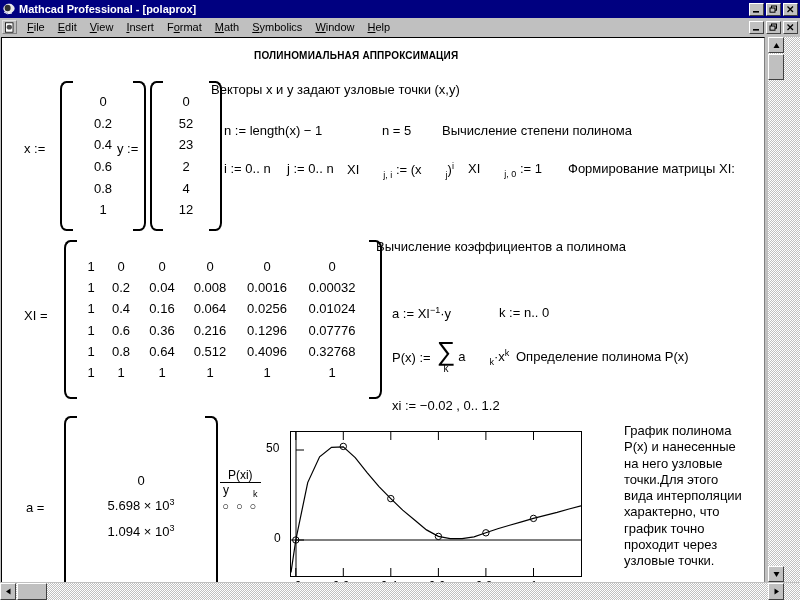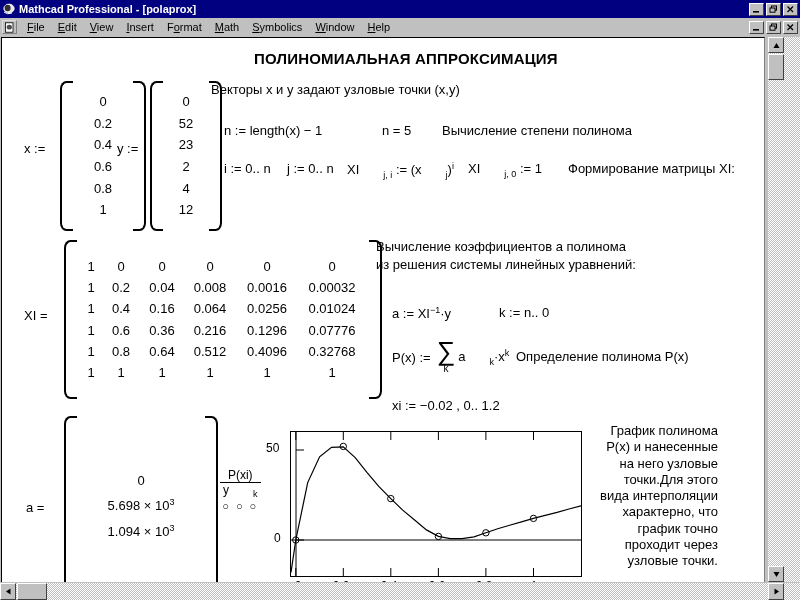--- a/index.html
+++ b/index.html
@@ -162,23 +162,23 @@
     position: absolute;
     right: 0; top: 0;
     width: 16px; height: 545px;
     background-color: #c0c0c0;
     background-image:
       repeating-conic-gradient(#ffffff 0% 25%, #c0c0c0 0% 50%);
     background-size: 2px 2px;
   }
   
   .math { position: absolute; color: #000; font-size: 13px; }
-  .ru { font-size: 13px; line-height: 1.25; text-align: right; }
+  .ru { font-size: 13px; line-height: 1.25; }
   .hdr {
-    font-size: 15px; font-weight: bold; letter-spacing: 0.2px;
+    font-size: 10px; font-weight: bold; letter-spacing: 0.2px;
   }
   
   .matrix { display: inline-flex; align-items: stretch; }
   .paren {
     width: 11px;
     border: 2px solid #000;
     border-radius: 50%/ 8px;
   }
   .paren.l { border-right: none; border-top-right-radius:0; border-bottom-right-radius:0;}
   .paren.r { border-left: none; border-top-left-radius:0; border-bottom-left-radius:0;}
@@ -381,21 +381,20 @@
               <span class="mcell" style="width:52px;">1</span>
               <span class="mcell" style="width:62px;">1</span>
               <span class="mcell" style="width:68px;">1</span>
             </span>
           </span>
           <span class="paren r" style="height:155px;"></span>
         </span>
       </div>
 
       <div class="math ru" style="left:374px; top:201px;">Вычисление коэффициентов а полинома</div>
-      <div class="math ru" style="left:374px; top:219px;">из решения системы линейных уравнений:</div>
 
       <div class="math" style="left:390px; top:267px;">
         <span>a := XI</span><sup class="exp">−1</sup><span>·y</span>
       </div>
       <div class="math" style="left:497px; top:267px;">k := n.. 0</div>
 
       <div class="math ru" style="left:514px; top:311px;">Определение полинома P(x)</div>
       <div class="math" style="left:390px; top:302px; display:flex; align-items:center;">
         <span style="margin-right:6px;">P(x) :=</span>
         <span style="display:inline-flex; flex-direction:column; align-items:center; margin-right:3px;">
@@ -466,21 +465,21 @@
       <div class="math" style="left:264px; top:403px; font-size:12px;">50</div>
       <div class="math" style="left:272px; top:493px; font-size:12px;">0</div>
 
       <div class="math" style="left:289px; top:541px; font-size:12px; width:14px; text-align:center;">0</div>
       <div class="math" style="left:328px; top:541px; font-size:12px; width:22px; text-align:center;">0.2</div>
       <div class="math" style="left:376px; top:541px; font-size:12px; width:22px; text-align:center;">0.4</div>
       <div class="math" style="left:424px; top:541px; font-size:12px; width:22px; text-align:center;">0.6</div>
       <div class="math" style="left:471px; top:541px; font-size:12px; width:22px; text-align:center;">0.8</div>
       <div class="math" style="left:525px; top:541px; font-size:12px; width:14px; text-align:center;">1</div>
 
-      <div class="math ru" style="left:592px; top:385px; width:124px;">График полинома P(x) и нанесенные на него узловые точки.Для этого вида интерполяции характерно, что график точно проходит через узловые точки.</div>
+      <div class="math ru" style="left:622px; top:385px; width:124px;">График полинома P(x) и нанесенные на него узловые точки.Для этого вида интерполяции характерно, что график точно проходит через узловые точки.</div>
 
     </div>
 
     <div class="vscroll">
       <div class="sb-arrow" style="position:absolute; top:0; left:0;">
         <svg width="7" height="7" viewBox="0 0 7 7">
             <path d="M3.5 1 L6.5 6 L0.5 6 Z" fill="#000"></path>
           </svg>
       </div>
       <div class="sb-track" style="top:16px; bottom:16px;"></div>

